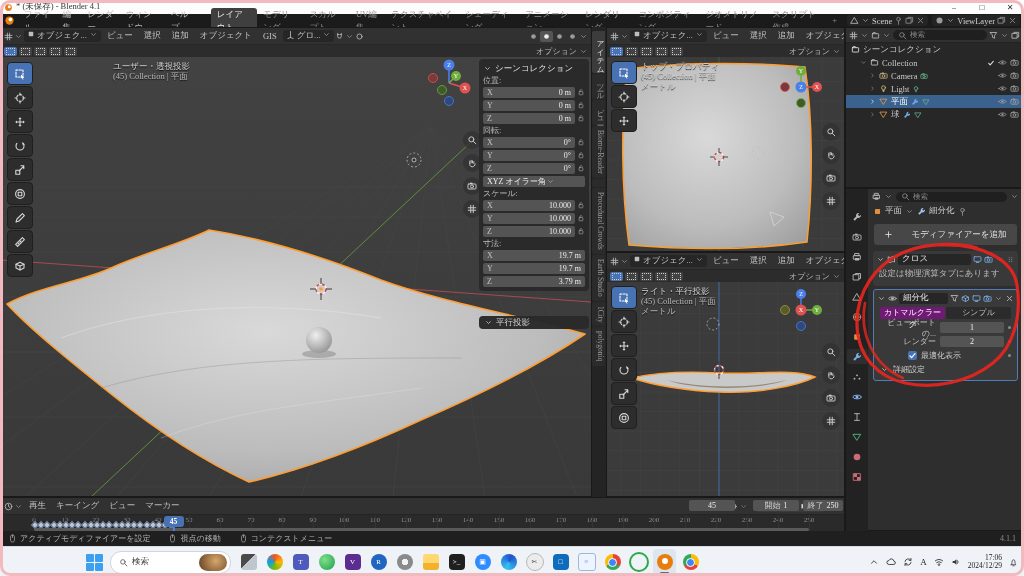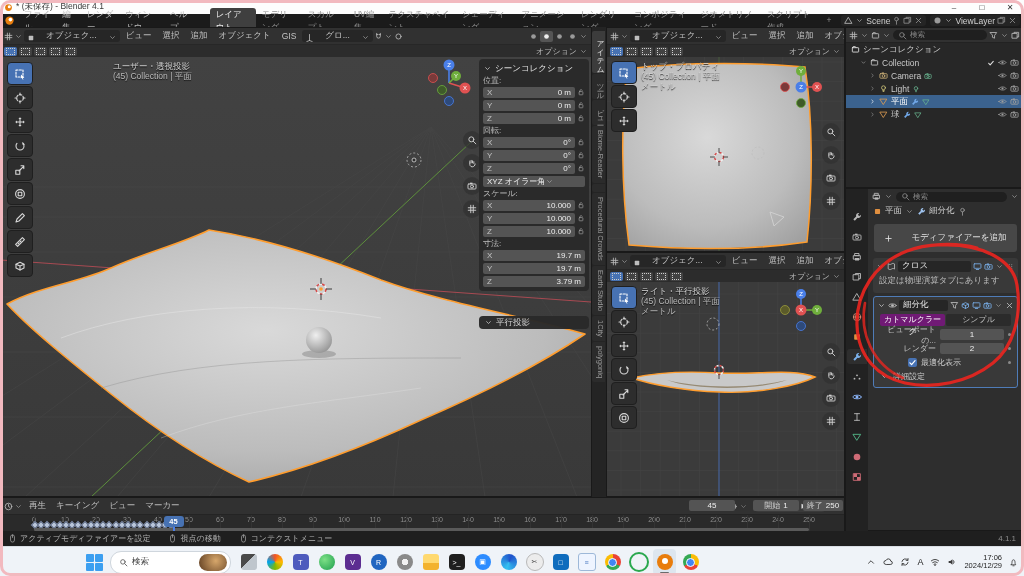--- a/index.html
+++ b/index.html
@@ -1,37 +1,37 @@
 <!DOCTYPE html>
 <html><head>
 <meta charset="utf-8">
 <style>
   html,body{margin:0;padding:0;background:#666}
   #app{position:relative;width:1024px;height:576px;overflow:hidden;background:#1d1d1d;
-       font-family:Liberation Sans, sans-serif;cursor:default}
+       font-family:Liberation Serif, serif;cursor:default}
   .abs{position:absolute}
   .row{display:flex;align-items:center}
   .icn{display:inline-flex;align-items:center;justify-content:center;flex:none}
   .icn svg{display:block}
   .r90{transform:rotate(-90deg)}
   
   #titlebar{position:absolute;left:0;top:0;width:1024px;height:14px;background:#fdfdfd;display:flex;align-items:center;font-size:8.5px;color:#3a3a3a}
   .winbtn{width:28px;height:14px;display:flex;align-items:center;justify-content:center;font-size:8px;color:#333}
   
   #topbar{position:absolute;left:0;top:14px;width:1024px;height:13px;background:#1b1b1b;display:flex;align-items:center;font-size:8.5px;color:#b9b9b9}
   .menu-item{padding:0 6px;line-height:13px}
   .ws-tab{padding:0 6px;line-height:13px;color:#8f8f8f}
   .ws-tab.active{background:#3f3f3f;color:#efefef;border-radius:3px 3px 0 0}
   .selgrp{display:flex;align-items:center;background:#242424;border-radius:3px;height:11px;padding:0 3px;gap:2px;margin-left:4px;color:#cfcfcf}
   
   .vp{position:absolute;background:#3b3b3b;overflow:hidden;border:1px solid #191919;box-sizing:border-box}
   .vp-head{height:16px;background:#313131;border-bottom:1px solid #272727;display:flex;align-items:center;font-size:8.5px;color:#c3c3c3;padding:0 3px;gap:1px;white-space:nowrap;overflow:hidden}
   .vp-tools{height:12px;background:#2c2c2c;display:flex;align-items:center;padding:0 3px;font-size:8px;color:#b5b5b5;gap:1px}
   .vmenu{padding:0 5px}
-  .pill{display:flex;align-items:flex-end;background:#262626;border-radius:3px;height:12px;padding:0 3px;gap:11px}
+  .pill{display:flex;align-items:flex-start;background:#262626;border-radius:3px;height:12px;padding:0 3px;gap:2px}
   .selmode{width:13px;height:9px;border-radius:2px;background:#434343;margin-right:1px;display:flex;align-items:center;justify-content:center}
   .selmode.active{background:#4772b3}
   .selmode i{display:block;width:7px;height:5px;border:1px dotted #cfcfcf}
   .opt{margin-left:auto;display:flex;align-items:center;gap:2px}
   .overlaytxt{position:absolute;font-size:8.5px;color:#d8d8d8;text-shadow:0 1px 1px #000;line-height:10px;pointer-events:none}
   .tbtn{width:24px;height:21px;background:#2d2d2d;border:1px solid #1f1f1f;border-radius:4px;display:flex;align-items:center;justify-content:center;color:#d7d7d7;margin-bottom:1px}
   .tbtn.active{background:#4772b3;color:#fff}
   .navbtn{width:18px;height:18px;border-radius:50%;background:rgba(50,50,50,.75);display:flex;align-items:center;justify-content:center;color:#d2d2d2;margin-bottom:5px}
   
   #npanel{position:absolute;left:478px;top:31px;width:110px;background:rgba(41,41,41,.97);border-radius:4px;padding:3px 4px;box-sizing:border-box;font-size:8px;color:#c9c9c9}
@@ -53,21 +53,21 @@
   .orow.selected{background:#3b628e;color:#fff}
   .orow .grow{flex:1}
   
   #properties{position:absolute;left:845px;top:188px;width:179px;height:343px;background:#2e2e2e;border:1px solid #191919;box-sizing:border-box}
   #prop-tabs{position:absolute;left:0;top:0;width:22px;height:341px;background:#222;display:flex;flex-direction:column;align-items:center;padding-top:20px;gap:5px}
   .ptab{width:20px;height:15px;display:flex;align-items:center;justify-content:center;border-radius:3px 0 0 3px}
   .ptab.active{background:#2e2e2e}
   #prop-head{position:absolute;left:22px;top:0;width:155px;height:15px;display:flex;align-items:center;gap:3px;padding:0 4px;box-sizing:border-box;background:#2e2e2e}
   #prop-body{position:absolute;left:22px;top:15px;width:155px;font-size:8.5px;color:#cfcfcf}
   .crumb{display:flex;align-items:center;gap:3px;height:14px;padding:0 5px}
-  #addmod{margin:6px 6px;height:28px;background:#474747;border-radius:3px;display:flex;align-items:center;justify-content:center;gap:18px;color:#e4e4e4;font-size:8.5px;position:relative}
+  #addmod{margin:6px 6px;height:21px;background:#474747;border-radius:3px;display:flex;align-items:center;justify-content:center;gap:18px;color:#e4e4e4;font-size:8.5px;position:relative}
   .modpanel{margin:3px 5px;background:#393939;border-radius:3px;padding:1px 0 3px}
   .modhead{display:flex;align-items:center;gap:2px;height:14px;padding:0 3px}
   .namefield{background:#262626;border-radius:2px;height:11px;display:flex;align-items:center;padding:0 4px;color:#e8e8e8;flex:1}
   .modnote{padding:2px 6px 3px;color:#bdbdbd}
   .seg{display:flex;gap:1px;margin:2px 6px}
   .seg div{flex:1;text-align:center;font-size:8px;height:12px;line-height:12px;border-radius:2px;background:#2b2b2b;color:#bdbdbd}
   .seg div.active{background:#701a75;color:#fff}
   .prow{display:flex;align-items:center;height:13px;margin:1px 6px;gap:4px}
   .prow .plabel{width:56px;text-align:right;font-size:8px;color:#c6c6c6}
   .prow .pfield{flex:1;background:#545454;border-radius:2px;height:11px;display:flex;align-items:center;justify-content:center;color:#efefef;font-size:8px}

